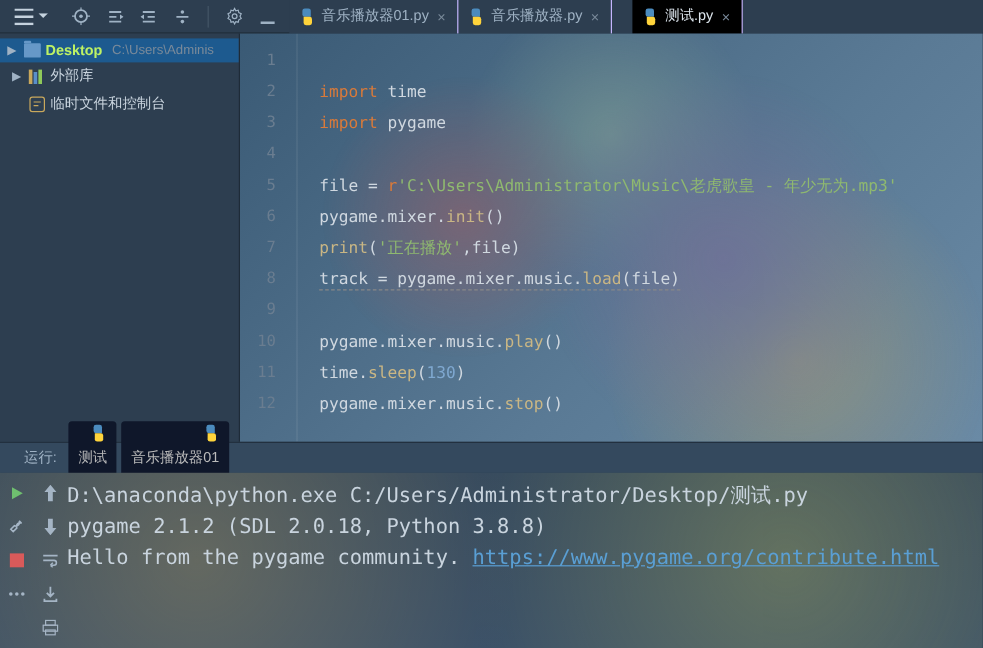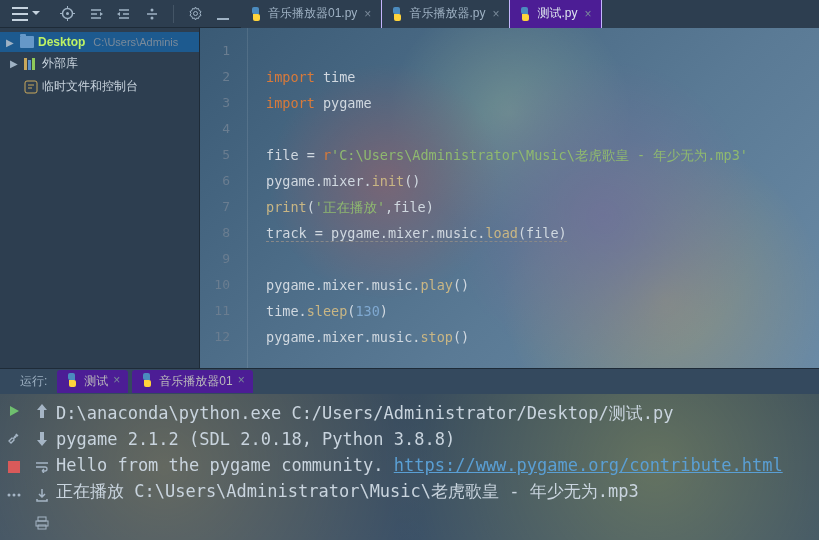--- a/index.html
+++ b/index.html
@@ -58,22 +58,23 @@
       display: flex;
       align-items: center;
       padding: 0 8px 0 8px;
       gap: 5px;
       cursor: pointer;
       color: #9fb2c4;
       border-right: 1px solid #c4b5fd;
       font-size: 12px;
     }
     .tab.active {
-      background: #4c1d95;
+      background: #000000;
       color: #dde6ee;
+      margin-left: 17px;
     }
     .tab .close {
       color: #7a8a9a;
       padding: 0 2px;
       cursor: pointer;
     }
     .pyicon {
       width: 14px; height: 14px;
       display: inline-block;
       position: relative;
@@ -214,27 +215,28 @@
       background: #34495e;
       display: flex;
       align-items: center;
       padding-left: 20px;
       gap: 2px;
       border-top: 1px solid #1e2b38;
     }
     .run-label { color: #9fb2c4; padding-right: 8px; }
     .run-tab {
       display: flex;
-      align-items: flex-start;
+      align-items: flex-end;
       padding: 3px 8px;
       gap: 5px;
       cursor: pointer;
-      background: #4c1d95;
+      background: #0f172a;
       border-radius: 3px 3px 0 0;
       font-size: 12px;
+      flex-direction: column;
     }
     .run-tab .close { color: #7a8a9a; }
     
     
     .run-panel {
       display: flex;
       height: 146px;
       background: linear-gradient(to bottom, #364a5e 0%, #3a5068 100%);
       position: relative;
     }
@@ -467,14 +469,14 @@
         </span>
       <span class="run-icon">
           <svg width="14" height="14" viewBox="0 0 14 14">
             <rect x="3" y="1" width="8" height="4" fill="none" stroke="#a5b5c5"></rect>
             <rect x="1" y="5" width="12" height="5" fill="none" stroke="#a5b5c5"></rect>
             <rect x="3" y="9" width="8" height="4" fill="none" stroke="#a5b5c5"></rect>
           </svg>
         </span>
     </div>
   </div>
-  <div class="run-output" id="run-output"><div>D:\anaconda\python.exe C:/Users/Administrator/Desktop/测试.py</div><div>pygame 2.1.2 (SDL 2.0.18, Python 3.8.8)</div><div>Hello from the pygame community. <a>https://www.pygame.org/contribute.html</a></div><div>正在播放 C:\Users\Administrator\Music\老虎歌皇 - 年少无为.mp3</div></div>
+  <div class="run-output" id="run-output"><div>D:\anaconda\python.exe C:/Users/Administrator/Desktop/测试.py</div><div>pygame 2.1.2 (SDL 2.0.18, Python 3.8.8)</div><div>Hello from the pygame community. <a>https://www.pygame.org/contribute.html</a></div></div>
 </div>
 
 </body></html>

